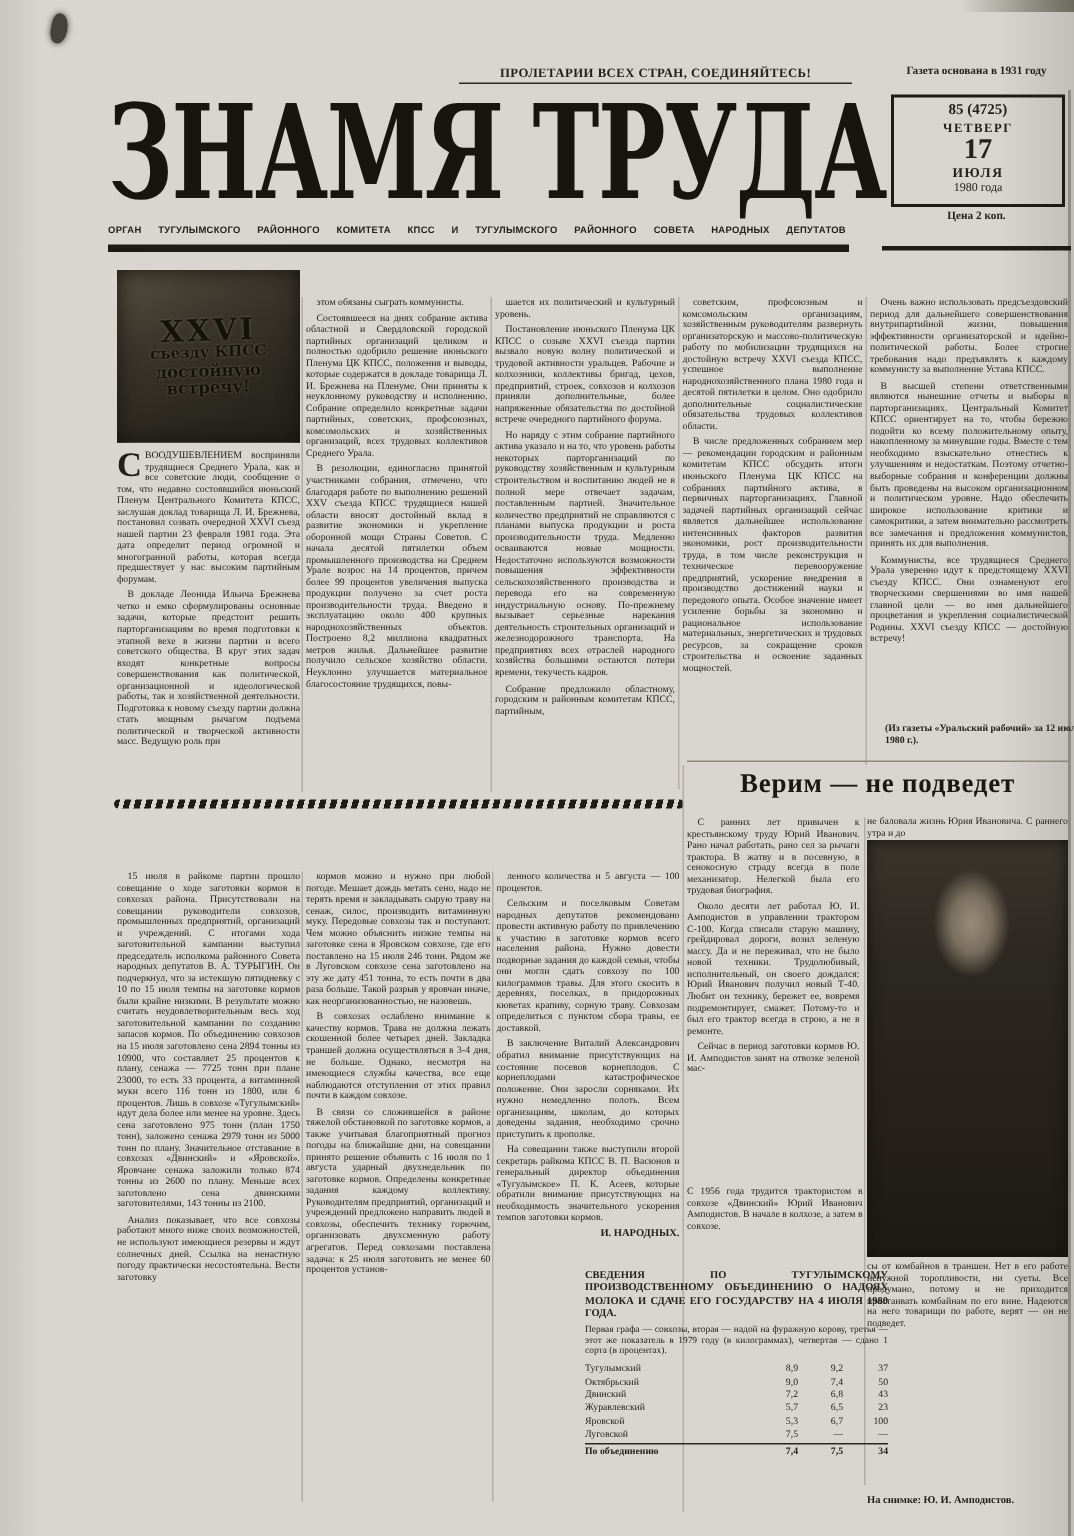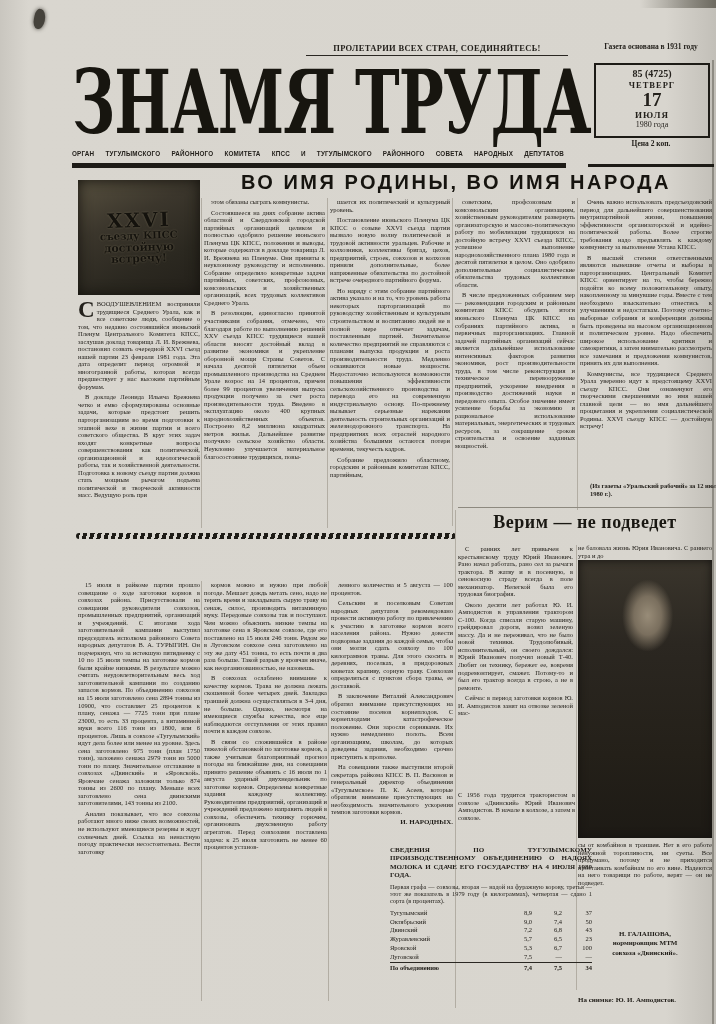--- a/index.html
+++ b/index.html
@@ -93,21 +93,20 @@
     <div class="issue">85 (4725)</div>
     <div class="weekday">ЧЕТВЕРГ</div>
     <div class="day">17</div>
     <div class="month">ИЮЛЯ</div>
     <div class="year">1980 года</div>
   </div>
   <div class="abs price">Цена 2 коп.</div>
   <div class="abs bar1"></div>
   <div class="abs bar2"></div>
 
-  <div class="abs lead-head">ВО ИМЯ РОДИНЫ, ВО ИМЯ НАРОДА</div>
   <div class="abs poster">
     <div class="p0">XXVI</div>
     <div class="p1">съезду КПСС</div>
     <div class="p2">достойную</div>
     <div class="p3">встречу!</div>
   </div>
 
   <div class="col lead-c1" style="left:78px;top:300px;width:122px;height:230px;">
       <p>С ВООДУШЕВЛЕНИЕМ восприняли трудящиеся Среднего Урала, как и все советские люди, сообщение о том, что недавно состоявшийся июньский Пленум Центрального Комитета КПСС, заслушав доклад товарища Л. И. Брежнева, постановил созвать очередной XXVI съезд нашей партии 23 февраля 1981 года. Эта дата определит период огромной и многогранной работы, которая всегда предшествует у нас высоким партийным форумам.</p>
       <p>В докладе Леонида Ильича Брежнева четко и емко сформулированы основные задачи, которые предстоит решить парторганизациям во время подготовки к этапной вехе в жизни партии и всего советского общества. В круг этих задач входят конкретные вопросы совершенствования как политической, организационной и идеологической работы, так и хозяйственной деятельности. Подготовка к новому съезду партии должна стать мощным рычагом подъема политической и творческой активности масс. Ведущую роль при</p>
@@ -164,25 +163,20 @@
   <div class="abs verim-head">Верим — не подведет</div>
   <div class="col" style="left:458px;top:545px;width:115px;height:244px;">
       <p>С ранних лет привычен к крестьянскому труду Юрий Иванович. Рано начал работать, рано сел за рычаги трактора. В жатву и в посевную, в сенокосную страду всегда в поле механизатор. Нелегкой была его трудовая биография.</p>
       <p>Около десяти лет работал Ю. И. Амподистов в управлении трактором С-100. Когда списали старую машину, грейдировал дороги, возил зеленую массу. Да и не переживал, что не было новой техники. Трудолюбивый, исполнительный, он своего дождался: Юрий Иванович получил новый Т-40. Любит он технику, бережет ее, вовремя подремонтирует, смажет. Потому-то и был его трактор всегда в строю, а не в ремонте.</p>
       <p>Сейчас в период заготовки кормов Ю. И. Амподистов занят на отвозке зеленой мас-</p>
     </div>
   <div class="abs caption">С 1956 года трудится трактористом в совхозе «Двинский» Юрий Иванович Амподистов. В начале в колхозе, а затем в совхозе.</div>
   <div class="col" style="left:578px;top:544px;width:134px;height:16px;">не баловала жизнь Юрия Ивановича. С раннего утра и до</div>
   <div class="abs photo"></div>
   <div class="col" style="left:578px;top:841px;width:134px;height:86px;">сы от комбайнов в траншеи. Нет в его работе ненужной торопливости, ни суеты. Все продумано, потому и не приходится простаивать комбайнам по его вине. Надеются на него товарищи по работе, верят — он не подведет.</div>
-  <div class="abs verim-sig">
-      <div>Н. ГАЛАШОВА,</div>
-      <div>нормировщик МТМ</div>
-      <div>совхоза «Двинский».</div>
-    </div>
   <div class="abs photo-note">На снимке: Ю. И. Амподистов.</div>
   <div class="vrule" style="left:576px;top:545px;height:445px;"></div>
 
   <div class="abs tbl">
     <div class="thead">СВЕДЕНИЯ ПО ТУГУЛЫМСКОМУ ПРОИЗВОДСТВЕННОМУ ОБЪЕДИНЕНИЮ О НАДОЯХ МОЛОКА И СДАЧЕ ЕГО ГОСУДАРСТВУ НА 4 ИЮЛЯ 1980 ГОДА.</div>
     <div class="tnote">Первая графа — совхозы, вторая — надой на фуражную корову, третья — этот же показатель в 1979 году (в килограммах), четвертая — сдано 1 сорта (в процентах).</div>
     <div>
         <div class="trow">
         <span class="tname">Тугулымский</span>
         <span class="tn">8,9</span>

